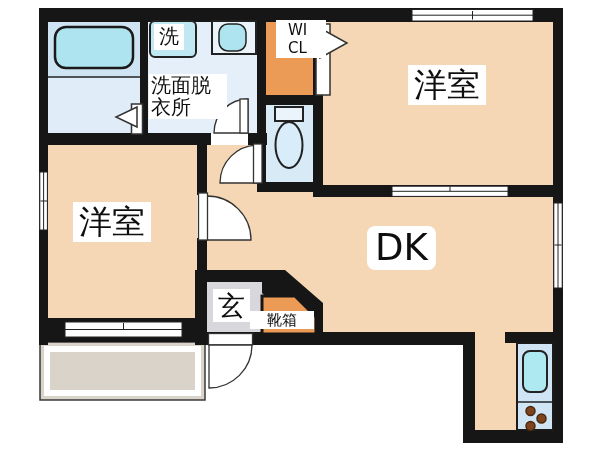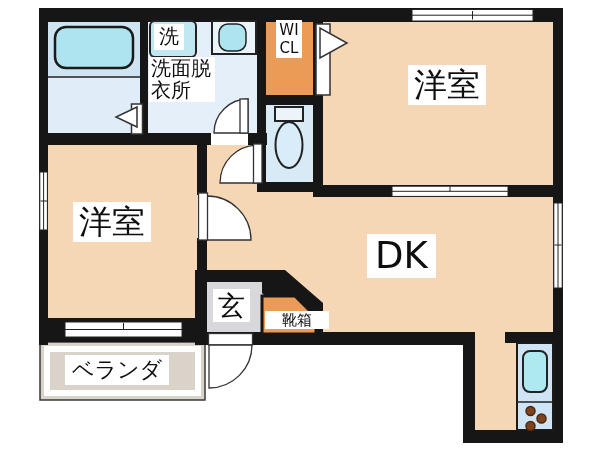--- a/index.html
+++ b/index.html
@@ -7,29 +7,29 @@
     position:relative; width:600px; height:450px; background:#ffffff;
     font-family:"DejaVu Sans","Liberation Sans",sans-serif; overflow:hidden;
   }
   #plan-svg { position:absolute; left:0; top:0; }
   .lbl {
     position:absolute; background:#ffffff; color:#0e0e0e;
     line-height:1.08; white-space:nowrap; z-index:5;
   }
   .lbl .line { display:block; }
   .lbl-washer   { left:154px; top:24px;  font-size:20px; padding:2px 5px; }
-  .lbl-washroom { left:149px; top:57px;  font-size:20px; width:64px;
-                  white-space:normal; word-break:break-all; padding:1px 0 1px 2px; }
-  .lbl-wicl     { left:276px; top:20px;  font-size:15px; width:26px; text-align:center;
-                  white-space:normal; word-break:break-all; line-height:18px; padding:1px 0; }
+  .lbl-washroom { left:149px; top:74px;  font-size:20px; width:64px;
+                  white-space:normal; word-break:break-all; padding:1px 12px 1px 2px; }
+  .lbl-wicl     { left:276px; top:20px;  font-size:15px; width:26px; text-align:left;
+                  white-space:normal; word-break:break-all; line-height:18px; padding:1px 12px; }
   .lbl-room6    { left:408px; top:65px;  font-size:33px; padding:2px 6px; }
   .lbl-room45   { left:73px;  top:202px; font-size:33px; padding:2px 6px; }
-  .lbl-dk       { left:367px; top:234px; font-size:37px; padding:2px 8px; }
+  .lbl-dk       { left:367px; top:226px; font-size:37px; padding:2px 8px;border-radius:8px; }
   .lbl-entrance { left:213px; top:289px; font-size:27px; padding:2px 5px; }
-  .lbl-shoebox  { left:265px; top:311px; font-size:15px; padding:1px 17px; }
+  .lbl-shoebox  { left:250px; top:311px; font-size:15px; padding:1px 17px; }
   .lbl-veranda  { left:65px;  top:355px; font-size:22px; padding:3px 7px; }
 </style>
 </head>
 <body>
 
 <div id="canvas">
 
 <svg id="plan-svg" width="600" height="450" viewBox="0 0 600 450">
 
   <g>
@@ -150,15 +150,14 @@
   <div class="lbl lbl-room45">
     <span class="line">洋室</span>
   </div>
 
   <div class="lbl lbl-dk">
     <span class="line">DK</span>
   </div>
 
   <div class="lbl lbl-entrance">玄</div>
   <div class="lbl lbl-shoebox">靴箱</div>
-  <div class="lbl lbl-veranda">ベランダ</div>
 
 </div>
 
 </body></html>

